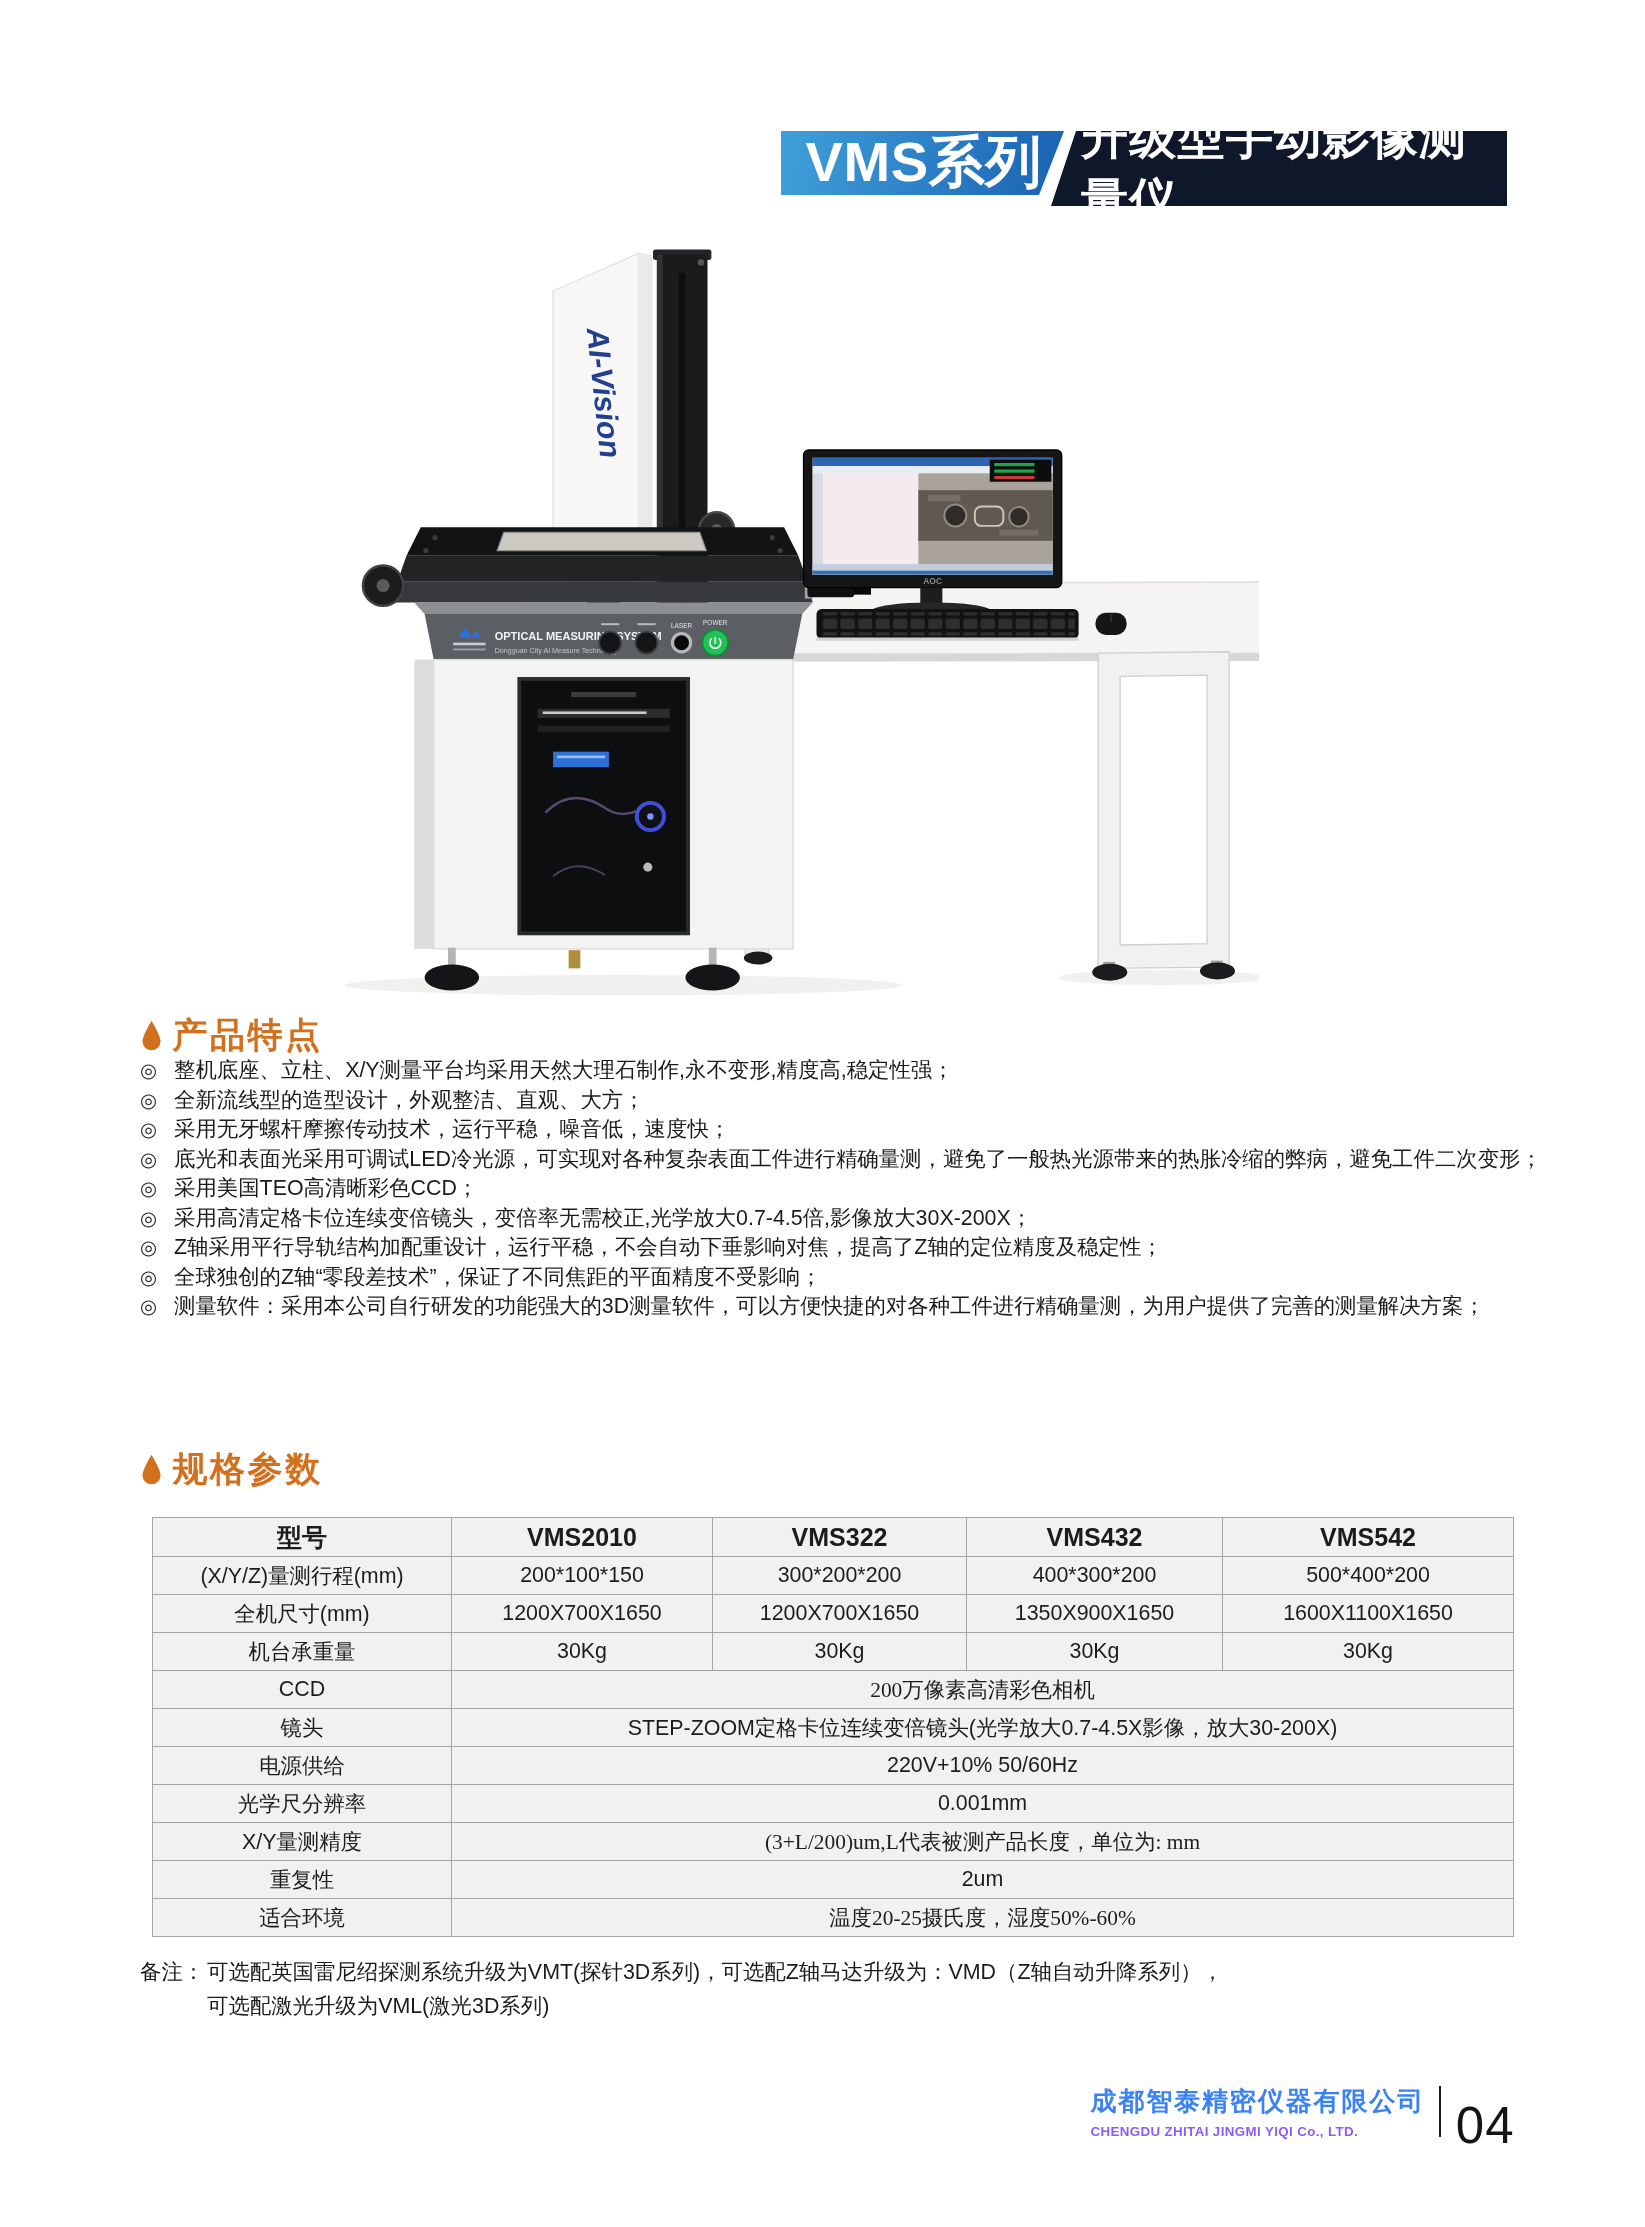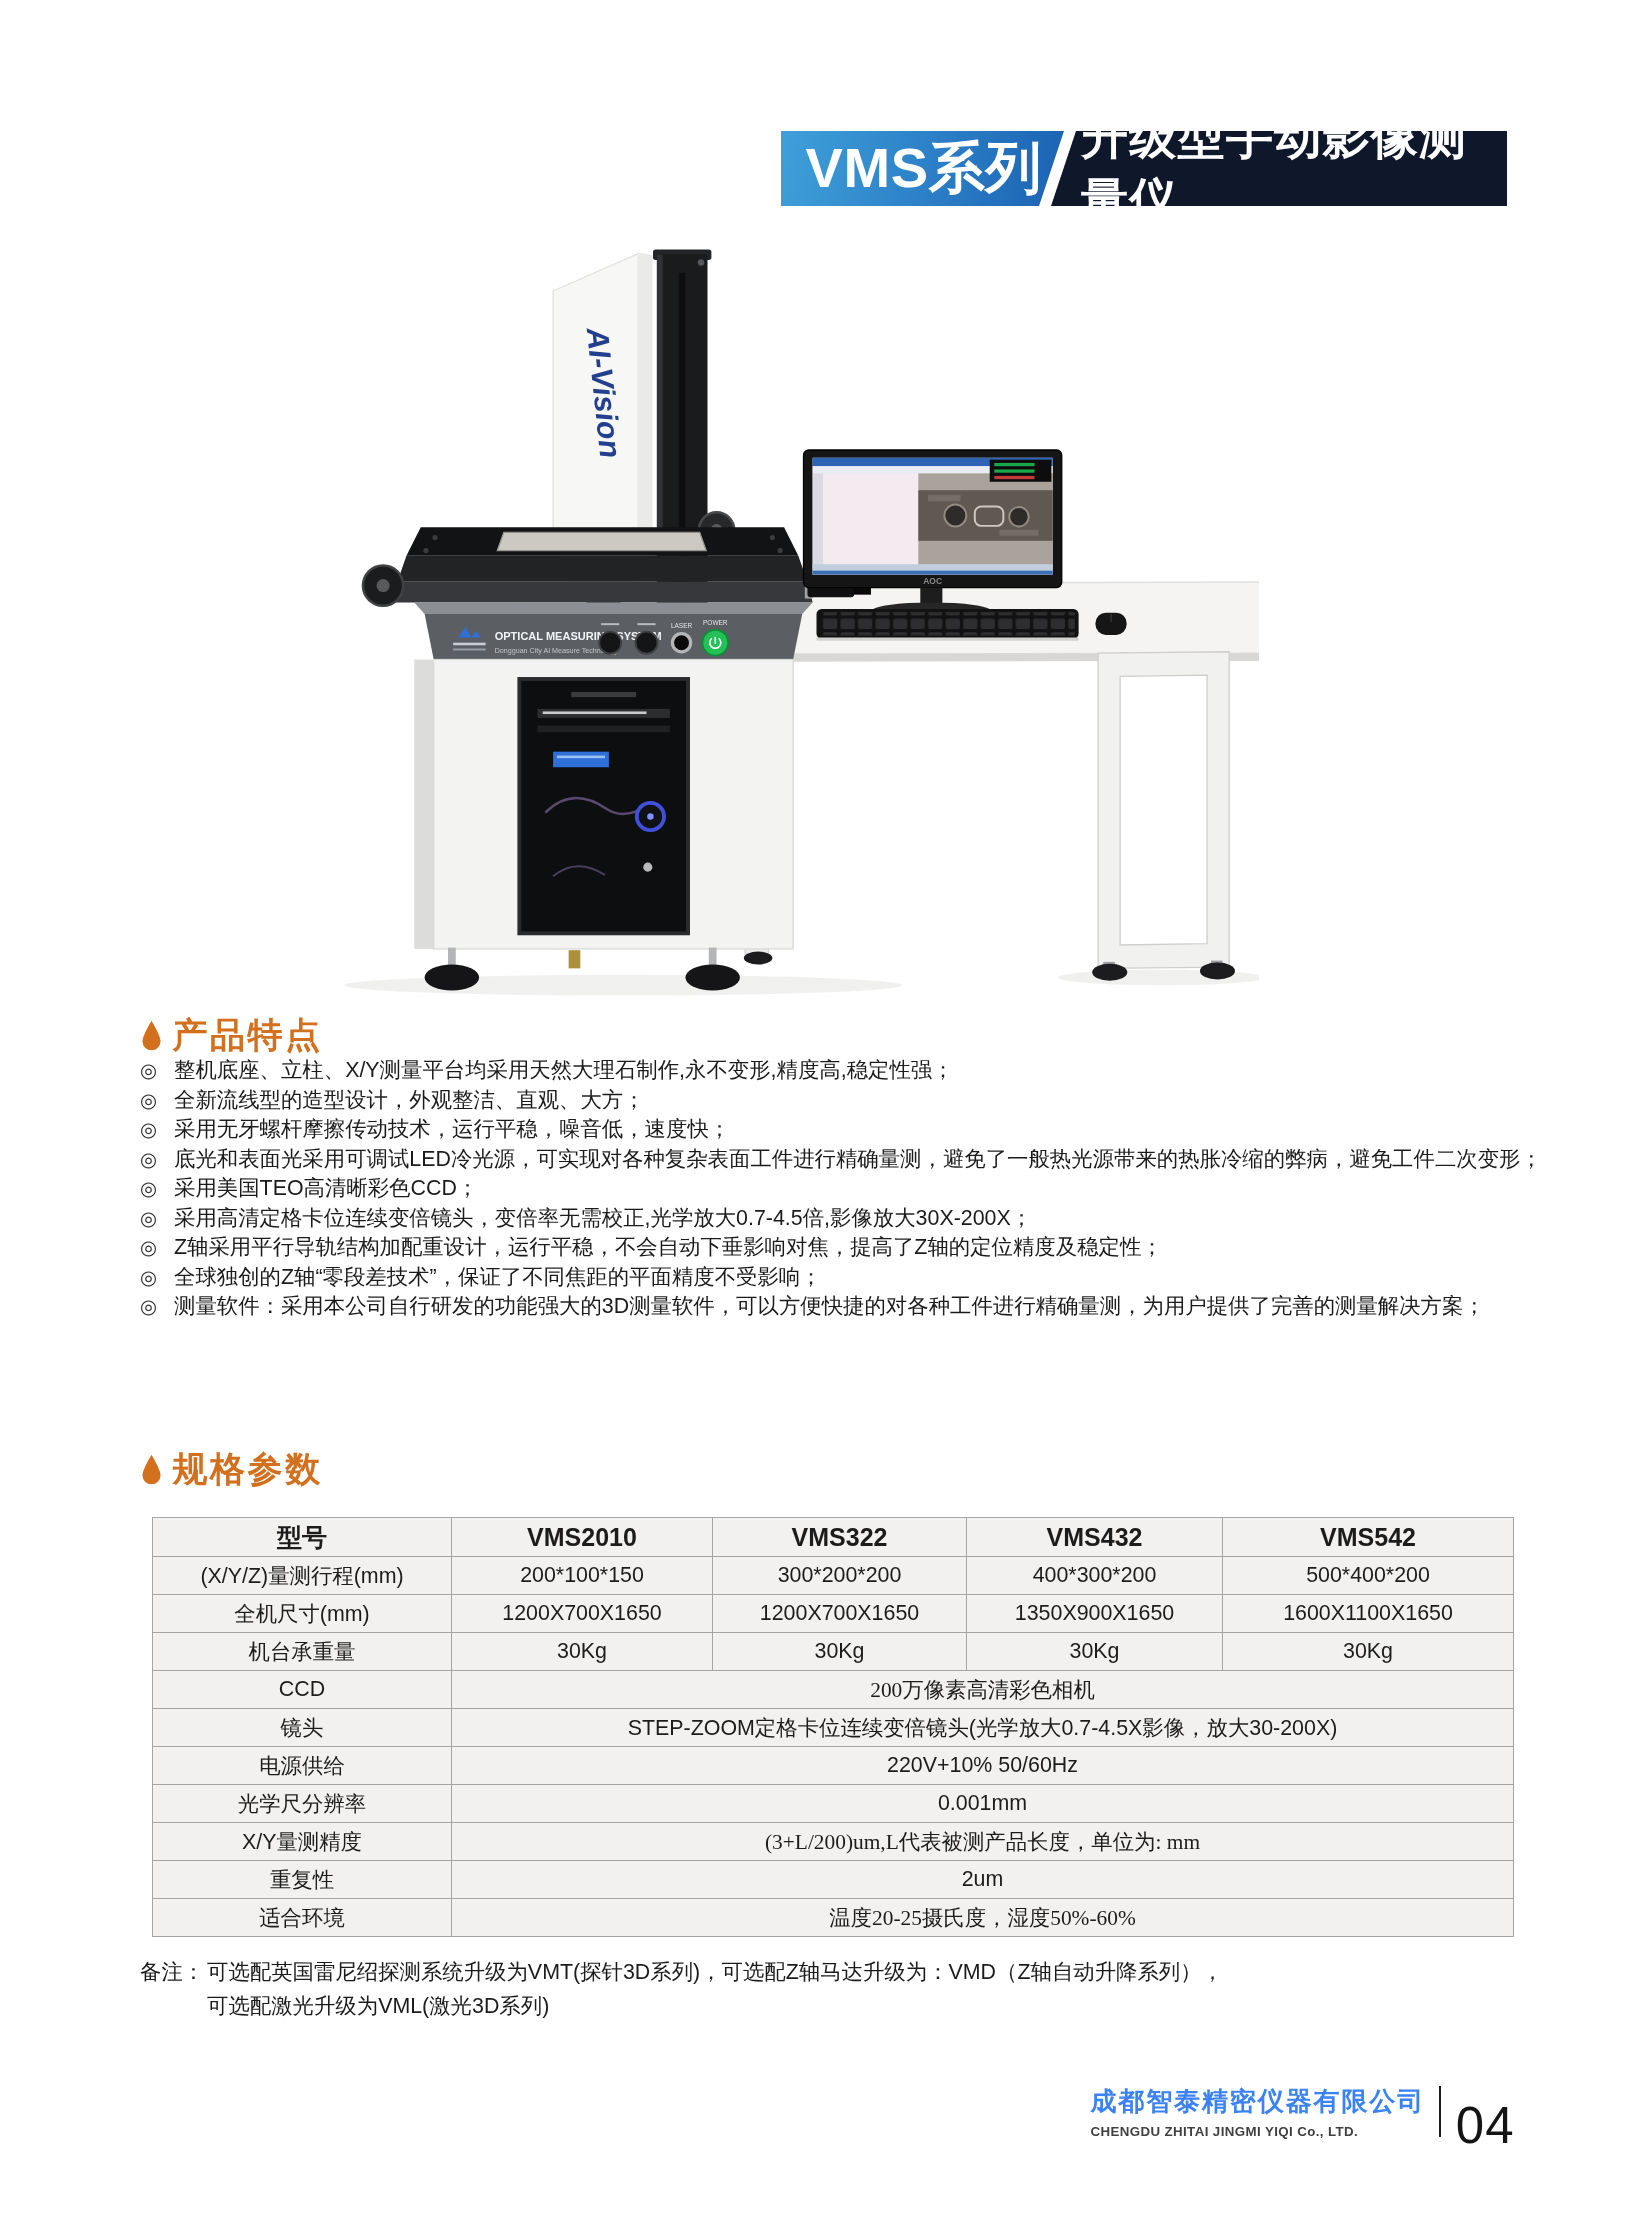--- a/index.html
+++ b/index.html
@@ -8,21 +8,21 @@
     position:relative;
     background:#ffffff;
     font-family:"Liberation Sans", sans-serif;
     color:#1c1c1c;
     overflow:hidden;
   }
   .abs { position:absolute; }
 
   
   .badge-blue {
-    left:781px; top:131px; width:283px; height:75px;
+    left:781px; top:131px; width:283px; height:64px;
     background:linear-gradient(100deg,#3fa0d9 0%,#2b7ec6 55%,#1b62b2 100%);
     clip-path:polygon(0 0,100% 0,calc(100% - 25px) 100%,0 100%);
     display:flex; align-items:center; justify-content:center;
     padding-right:19.5px;
     padding-left:22px;
   }
   .badge-blue span {
     color:#ffffff; font-size:56px; font-weight:800; letter-spacing:0.6px;
     font-family:"Liberation Sans", sans-serif;
   }
@@ -79,21 +79,21 @@
   .notes .lbl { flex:0 0 67px; }
   .notes .ind { padding-left:67px; }
 
   
   .footer {
     top:2068px; right:131px;
     display:flex; align-items:center; gap:14.3px;
   }
   .footer .co { text-align:left; }
   .footer .co .cn { font-size:26px; font-weight:700; letter-spacing:1.9px; color:#3b82f6; }
-  .footer .co .en { font-size:13.3px; font-weight:600; letter-spacing:0.4px; color:#404040; margin-top:5.2px; }
+  .footer .co .en { font-size:13.3px; font-weight:600; letter-spacing:0.4px; color:#8b5cf6; margin-top:5.2px; }
   .footer .divider { width:1.9px; height:51px; background:#1a1a1a; }
   .footer .pg { font-size:51px; font-weight:500; letter-spacing:1.3px; color:#141414;margin-top:28px; }
 
   svg text { font-family:"Liberation Sans", sans-serif; }
 </style>
 </head>
 <body>
 
 <div class="abs badge-blue">
   <span>VMS系列</span>

